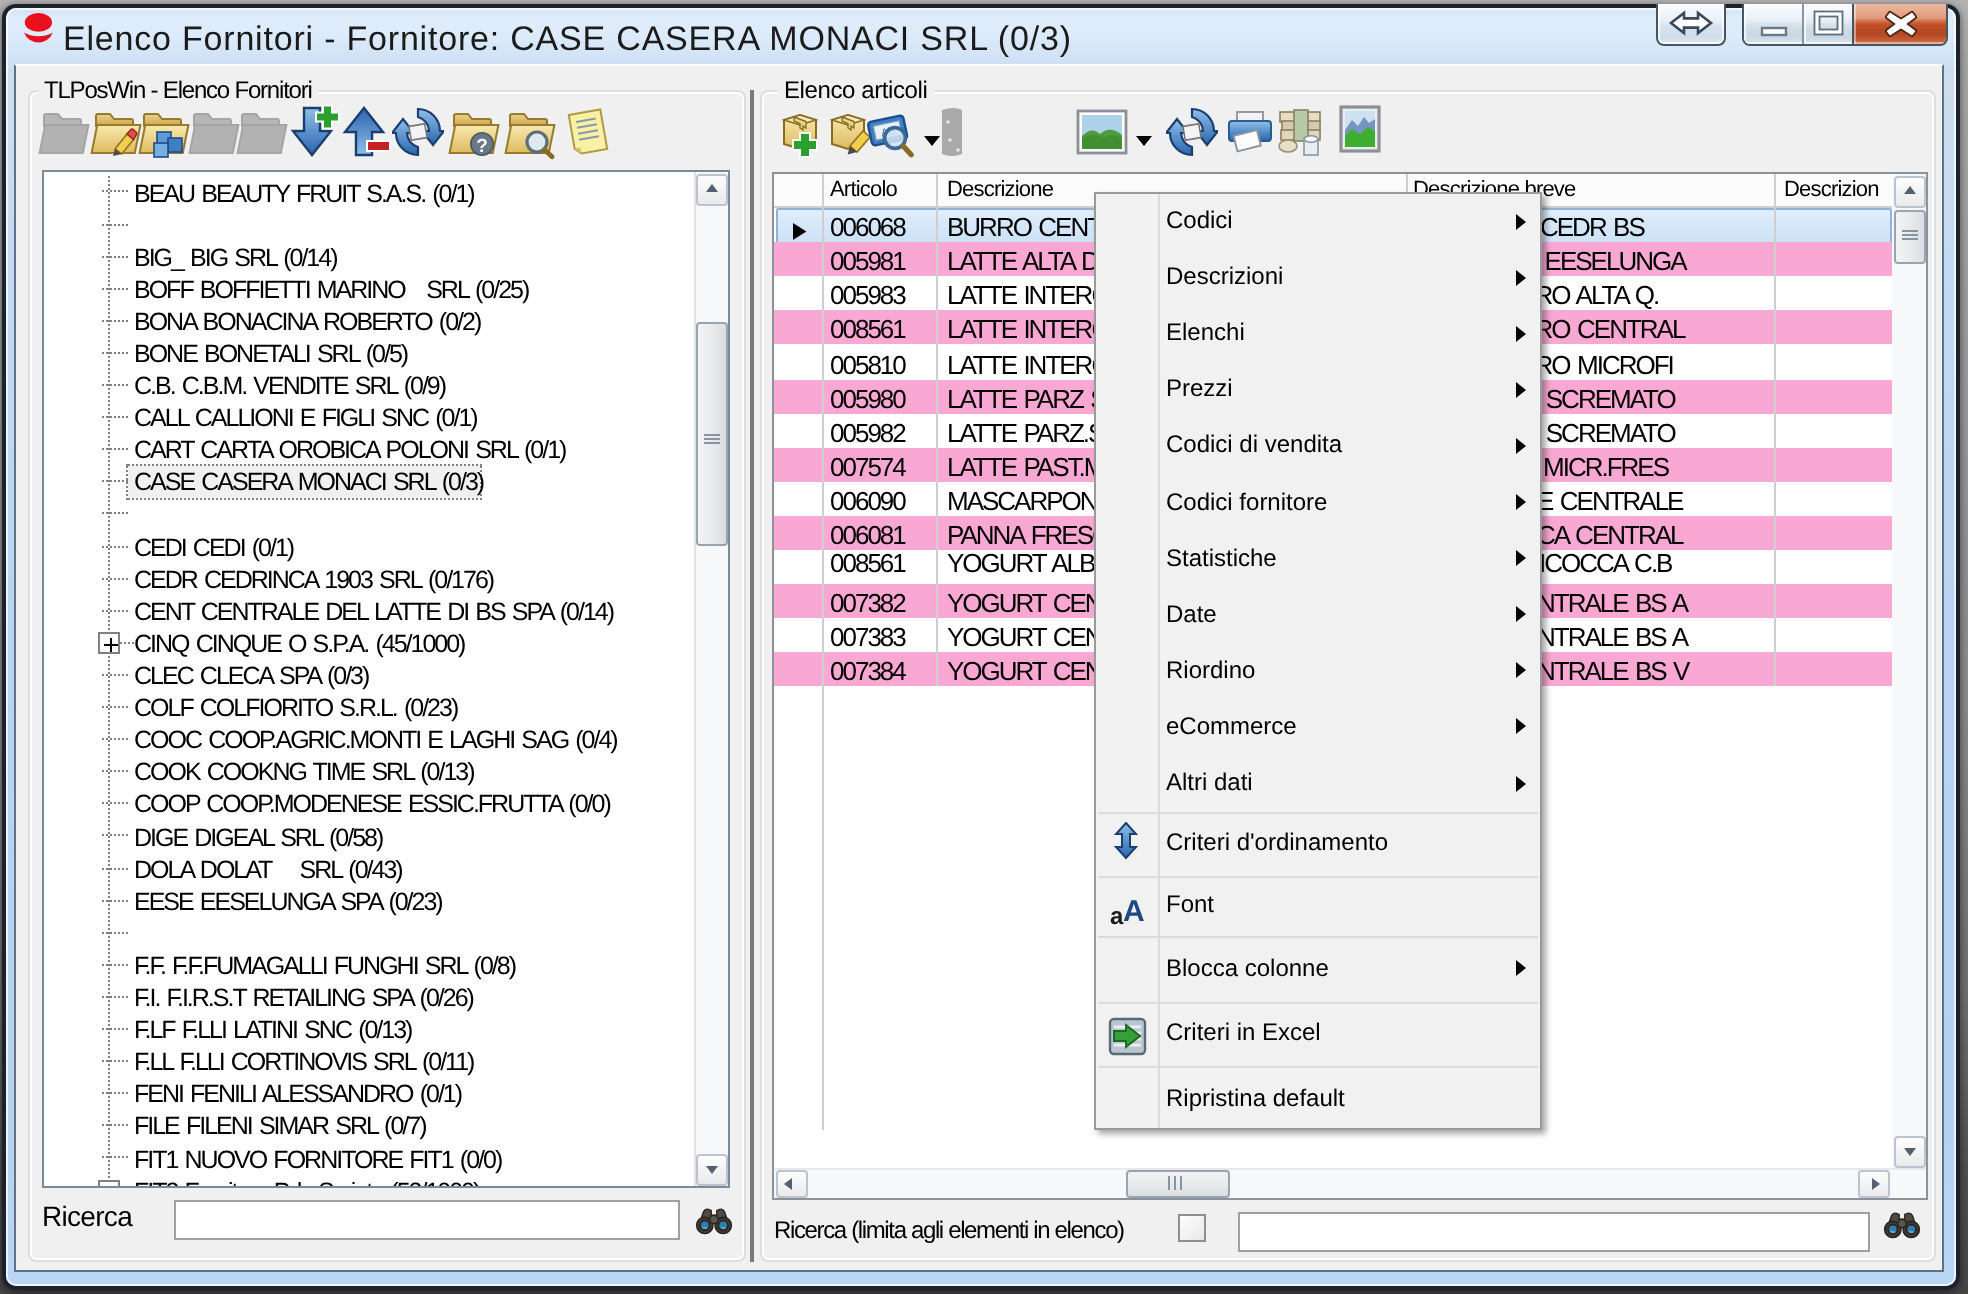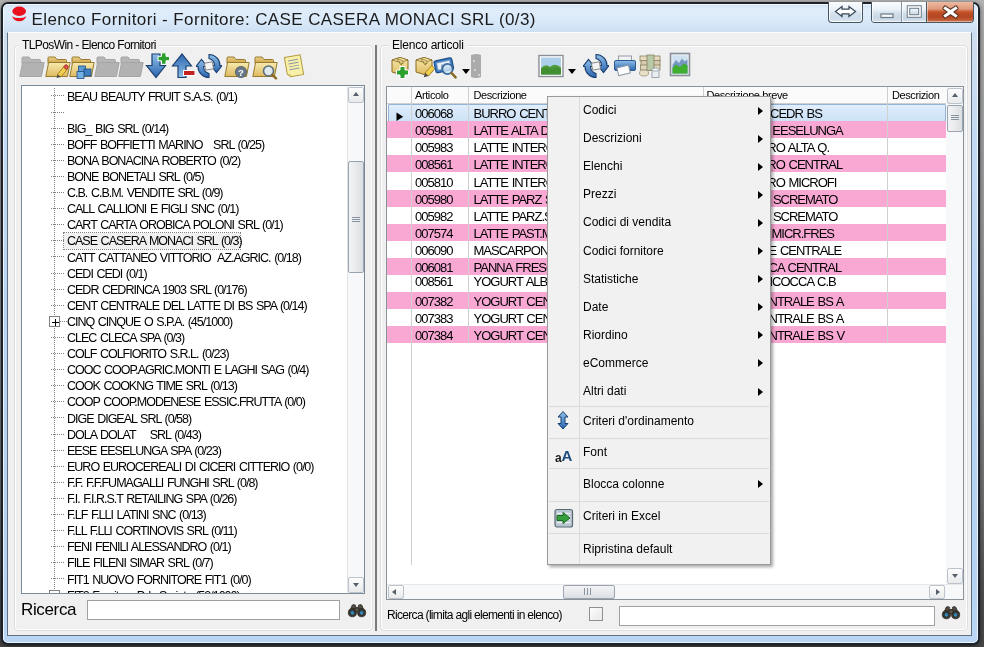--- a/index.html
+++ b/index.html
@@ -133,54 +133,54 @@
       <div class="trow" style="top:2.4px"><div class="hstub"></div><div class="txt">BEAU BEAUTY FRUIT S.A.S. (0/1)</div></div>
       <div class="trow" style="top:18.5px"><div class="hstub"></div></div>
       <div class="trow" style="top:34.6px"><div class="hstub"></div><div class="txt">BIG_ BIG SRL (0/14)</div></div>
       <div class="trow" style="top:50.7px"><div class="hstub"></div><div class="txt">BOFF BOFFIETTI MARINO   SRL (0/25)</div></div>
       <div class="trow" style="top:66.80000000000001px"><div class="hstub"></div><div class="txt">BONA BONACINA ROBERTO (0/2)</div></div>
       <div class="trow" style="top:82.9px"><div class="hstub"></div><div class="txt">BONE BONETALI SRL (0/5)</div></div>
       <div class="trow" style="top:99.00000000000001px"><div class="hstub"></div><div class="txt">C.B. C.B.M. VENDITE SRL (0/9)</div></div>
       <div class="trow" style="top:115.10000000000002px"><div class="hstub"></div><div class="txt">CALL CALLIONI E FIGLI SNC (0/1)</div></div>
       <div class="trow" style="top:131.20000000000002px"><div class="hstub"></div><div class="txt">CART CARTA OROBICA POLONI SRL (0/1)</div></div>
       <div class="trow" style="top:147.3px"><div class="tsel" style="width:176px"></div><div class="hstub"></div><div class="txt">CASE CASERA MONACI SRL (0/3)</div></div>
-      <div class="trow" style="top:163.4px"><div class="hstub"></div><div class="txt">CATT CATTANEO VITTORIO  AZ.AGRIC. (0/18)</div></div>
+      <div class="trow" style="top:163.4px"><div class="hstub"></div></div>
       <div class="trow" style="top:179.50000000000003px"><div class="hstub"></div><div class="txt">CEDI CEDI (0/1)</div></div>
       <div class="trow" style="top:195.60000000000002px"><div class="hstub"></div><div class="txt">CEDR CEDRINCA 1903 SRL (0/176)</div></div>
       <div class="trow" style="top:211.70000000000002px"><div class="hstub"></div><div class="txt">CENT CENTRALE DEL LATTE DI BS SPA (0/14)</div></div>
       <div class="trow" style="top:227.80000000000004px"><div class="plusbox"></div><div class="hstub" style="left:38px;width:7px"></div><div class="txt">CINQ CINQUE O S.P.A. (45/1000)</div></div>
       <div class="trow" style="top:243.90000000000003px"><div class="hstub"></div><div class="txt">CLEC CLECA SPA (0/3)</div></div>
       <div class="trow" style="top:260px"><div class="hstub"></div><div class="txt">COLF COLFIORITO S.R.L. (0/23)</div></div>
       <div class="trow" style="top:276.1px"><div class="hstub"></div><div class="txt">COOC COOP.AGRIC.MONTI E LAGHI SAG (0/4)</div></div>
       <div class="trow" style="top:292.2px"><div class="hstub"></div><div class="txt">COOK COOKNG TIME SRL (0/13)</div></div>
       <div class="trow" style="top:308.3px"><div class="hstub"></div><div class="txt">COOP COOP.MODENESE ESSIC.FRUTTA (0/0)</div></div>
       <div class="trow" style="top:324.4px"><div class="hstub"></div><div class="txt">DIGE DIGEAL SRL (0/58)</div></div>
       <div class="trow" style="top:340.5px"><div class="hstub"></div><div class="txt">DOLA DOLAT    SRL (0/43)</div></div>
       <div class="trow" style="top:356.6px"><div class="hstub"></div><div class="txt">EESE EESELUNGA SPA (0/23)</div></div>
-      <div class="trow" style="top:372.7px"><div class="hstub"></div><div class="txt">EURO EUROCEREALI DI CICERI CITTERIO (0/0)</div></div>
+      <div class="trow" style="top:372.7px"><div class="hstub"></div></div>
       <div class="trow" style="top:388.8px"><div class="hstub"></div><div class="txt">F.F. F.F.FUMAGALLI FUNGHI SRL (0/8)</div></div>
       <div class="trow" style="top:404.90000000000003px"><div class="hstub"></div><div class="txt">F.I. F.I.R.S.T RETAILING SPA (0/26)</div></div>
       <div class="trow" style="top:421px"><div class="hstub"></div><div class="txt">F.LF F.LLI LATINI SNC (0/13)</div></div>
       <div class="trow" style="top:437.1px"><div class="hstub"></div><div class="txt">F.LL F.LLI CORTINOVIS SRL (0/11)</div></div>
       <div class="trow" style="top:453.20000000000005px"><div class="hstub"></div><div class="txt">FENI FENILI ALESSANDRO (0/1)</div></div>
       <div class="trow" style="top:469.3px"><div class="hstub"></div><div class="txt">FILE FILENI SIMAR SRL (0/7)</div></div>
       <div class="trow" style="top:485.40000000000003px"><div class="hstub"></div><div class="txt">FIT1 NUOVO FORNITORE FIT1 (0/0)</div></div>
       <div class="trow" style="top:501.5px"><div class="plusbox"></div><div class="txt">FIT2 Fornitore Pdv Seriate (52/1000)</div></div>
     </div>
 
   <div class="sb" style="position:absolute;right:0;top:0;width:17px;height:100%;border-left:1px solid #e2e2e2"></div>
   <div class="sbbtn" style="right:0.5px;top:0.5px;width:16px;height:16px"></div>
   <div class="arr" style="right:5.5px;top:6px;border-left:3.5px solid transparent;border-right:3.5px solid transparent;border-bottom:4px solid #55606c"></div>
   <div class="sbthumb" style="position:absolute;right:0.5px;top:75px;width:16px;height:112px"></div>
   <div style="position:absolute;right:4.5px;top:131px;width:8px;height:5px;background:repeating-linear-gradient(180deg,#8894a2 0 1px,transparent 1px 2px)"></div>
   <div class="sbbtn" style="right:0.5px;bottom:0.5px;width:16px;height:16px"></div>
   <div class="arr" style="right:5.5px;bottom:6px;border-left:3.5px solid transparent;border-right:3.5px solid transparent;border-top:4px solid #55606c"></div>
 </div>
 
-<div class="abs lbl" style="left:21px;top:600px;font-size:17px">Ricerca</div>
+<div class="abs lbl" style="left:21px;top:600px;font-size:14px">Ricerca</div>
 <div class="abs tbox" style="left:87px;top:600px;width:253px;height:20px"></div>
 <div class="abs" id="binoc1" style="left:344px;top:603px"></div>
 
 <div id="grid" class="abs">
   <div id="ghead">
     <div class="ghtxt" style="left:28px">Articolo</div>
     <div class="ghtxt" style="left:86.5px">Descrizione</div>
     <div class="ghtxt" style="left:319.5px">Descrizione breve</div>
     <div class="ghtxt" style="left:505px">Descrizion</div>
   </div>

